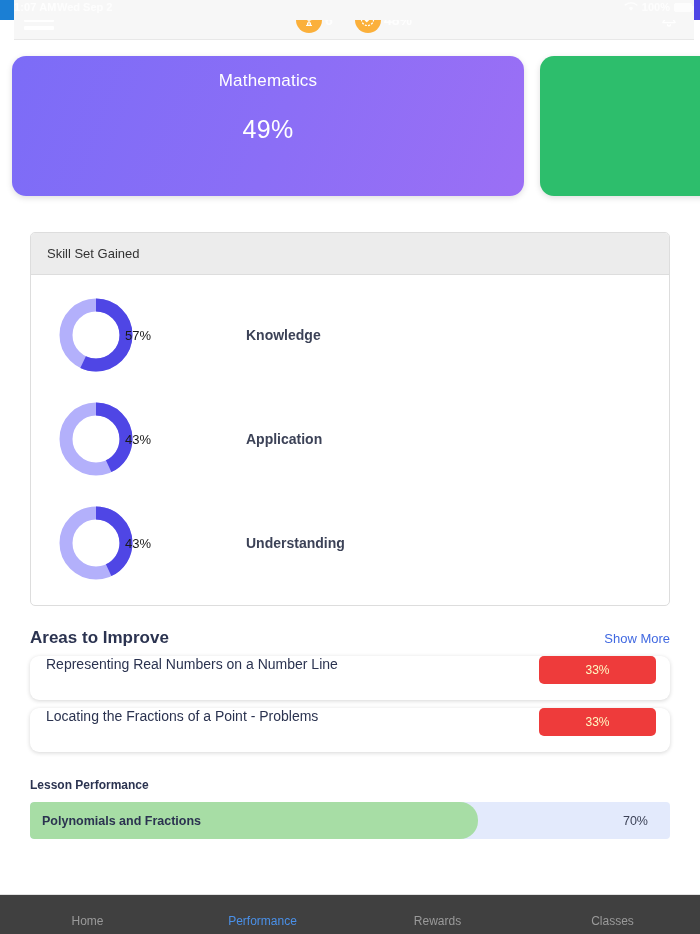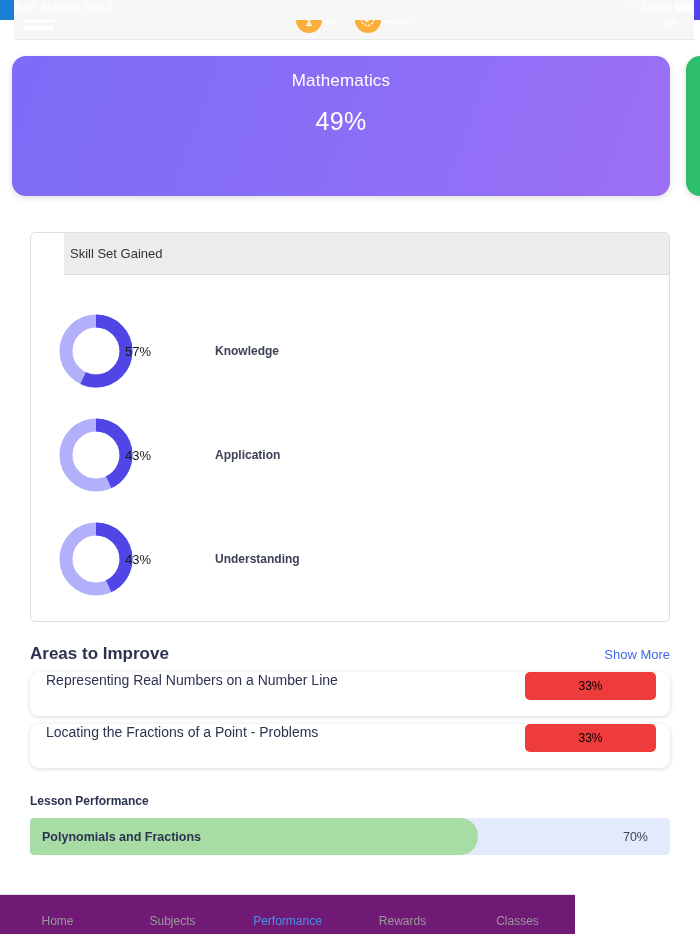--- a/index.html
+++ b/index.html
@@ -170,22 +170,23 @@
     flex: 0 0 auto;
     display: flex;
     flex-direction: column;
     align-items: center;
     padding-top: 15px;
     color: #ffffff;
     box-shadow: 0 2px 6px rgba(0,0,0,.13);
     cursor: pointer;
   }
   .subject-card.math {
-    width: 658px;
+    width: 512px;
     background: linear-gradient(110deg, #7c6cf7 0%, #8b6ef6 52%, #9b6ff5 100%);
+    gap: 8px;
   }
   .subject-card.sci {
     width: 625px;
     background: #2dbe6c;
   }
   .card-title {
     font-size: 17px;
     font-weight: normal;
     letter-spacing: .2px;
   }
@@ -199,26 +200,25 @@
   .panel {
     margin: 36px 30px 0 30px;
     border: 1px solid #dddddd;
     border-radius: 5px;
     background: #ffffff;
     overflow: hidden;
   }
   .panel-head {
     background: #ececec;
     border-bottom: 1px solid #dddddd;
-    padding: 13px 6px;
+    padding: 13px 16px;
     font-size: 13px;
     color: #333333;
-    margin-left: 33px;
-  }
-  .panel-body { padding: 24px 0 10px 0; }
+  }
+  .panel-body { padding: 8px 0 10px 0; }
 
   .skill-row {
     display: flex;
     align-items: center;
     height: 104px;
     padding-left: 26px;
   }
   .donut-wrap {
     position: relative;
     width: 78px; height: 78px;
@@ -228,24 +228,24 @@
   .donut-pct {
     position: absolute;
     left: 68px;
     top: 50%;
     transform: translateY(-50%);
     font-size: 13px;
     color: #1a1a1a;
     white-space: nowrap;
   }
   .skill-label {
-    font-size: 12px;
+    font-size: 14px;
     font-weight: bold;
     color: #3c4257;
-    margin-left: 80px;
+    margin-left: 111px;
   }
 
   
   .sec-head {
     display: flex;
     align-items: baseline;
     justify-content: space-between;
     margin: 22px 30px 8px 30px;
   }
   .sec-title {
@@ -270,25 +270,25 @@
     align-items: flex-start;
     justify-content: space-between;
     padding: 0 14px 0 16px;
     cursor: pointer;
   }
   .improve-name {
     font-size: 14px;
     color: #2b3350;
   }
   .improve-badge {
-    width: 131px;
+    width: 117px;
     height: 28px;
     background: #ee3b3b;
     border-radius: 5px;
-    color: #000000;
+    color: #fef9c3;
     font-size: 12px;
     display: flex;
     align-items: center;
     justify-content: center;
   }
 
   
   .lesson-title {
     margin: 26px 30px 10px 30px;
     font-size: 12px;
@@ -323,23 +323,23 @@
     position: absolute;
     right: 22px;
     font-size: 12.5px;
     color: #3c4257;
   }
 
   
   .tabbar {
     position: absolute;
     left: 0; bottom: 0;
-    width: 575px;
+    width: 700px;
     height: 40px;
-    background: #701a75;
+    background: #404040;
     border-top: 1px solid #e2e2e2;
     display: flex;
     z-index: 25;
   }
   .tab {
     flex: 1;
     display: flex;
     align-items: flex-end;
     justify-content: center;
     padding-bottom: 6px;
@@ -483,17 +483,16 @@
   <div class="lesson-row">
     <span class="lesson-fill" style="width: 70%;"></span>
     <span class="lesson-name">Polynomials and Fractions</span>
     <span class="lesson-pct">70%</span>
   </div>
 
 </div>
 
 <div class="tabbar">
   <div class="tab">Home</div>
-  <div class="tab">Subjects</div>
   <div class="tab active">Performance</div>
   <div class="tab">Rewards</div>
   <div class="tab">Classes</div>
 </div>
 
 </body></html>

